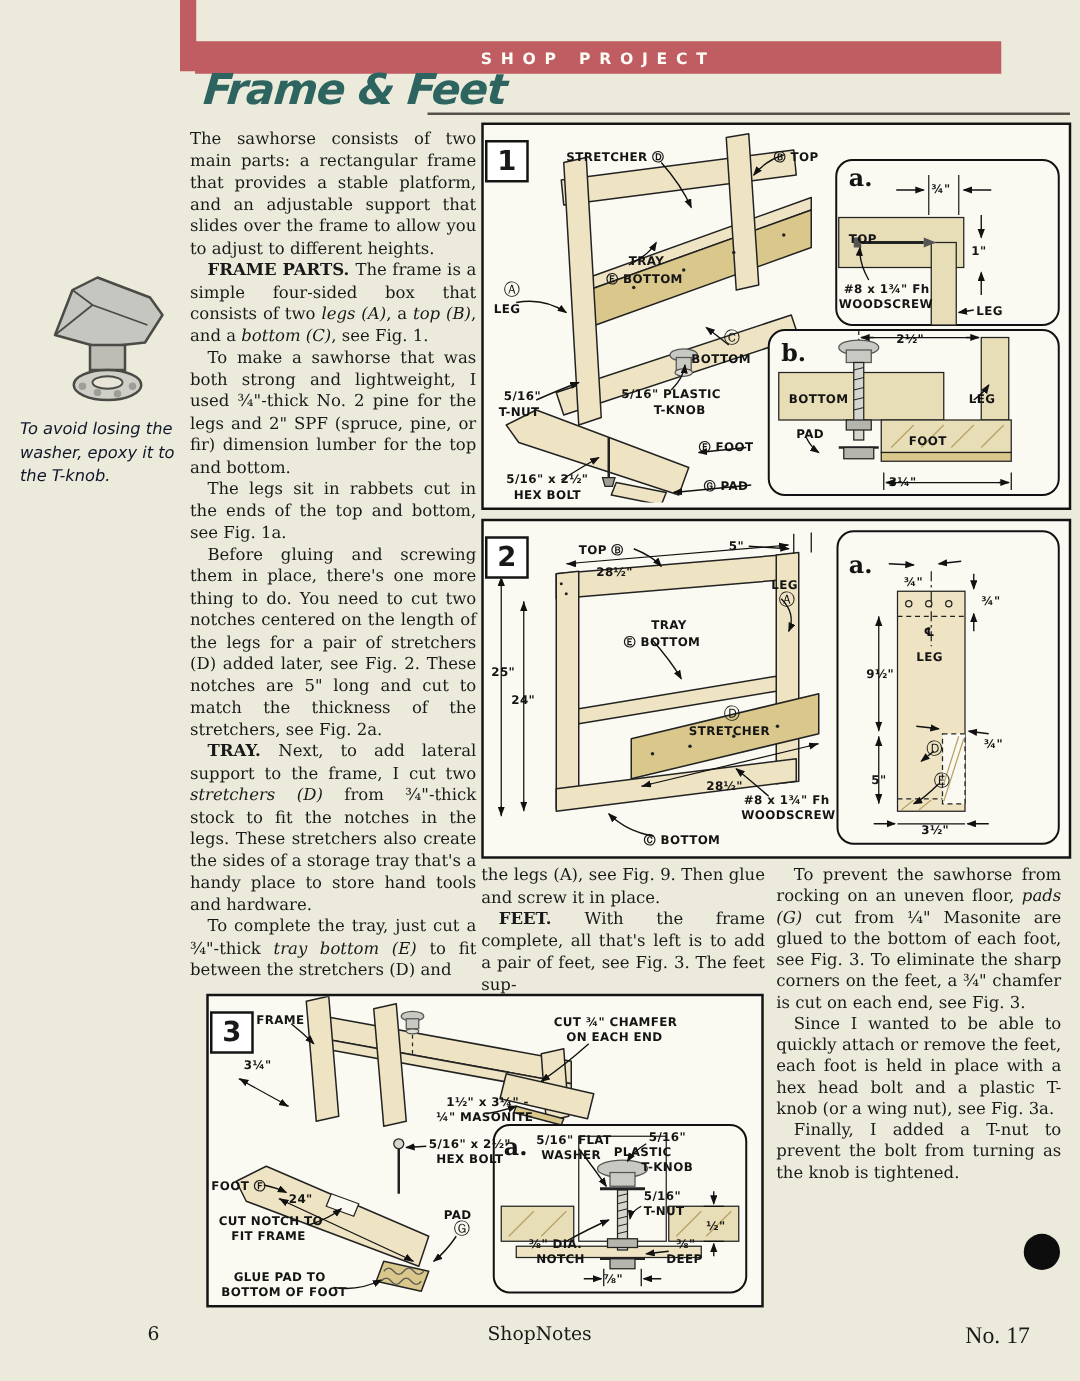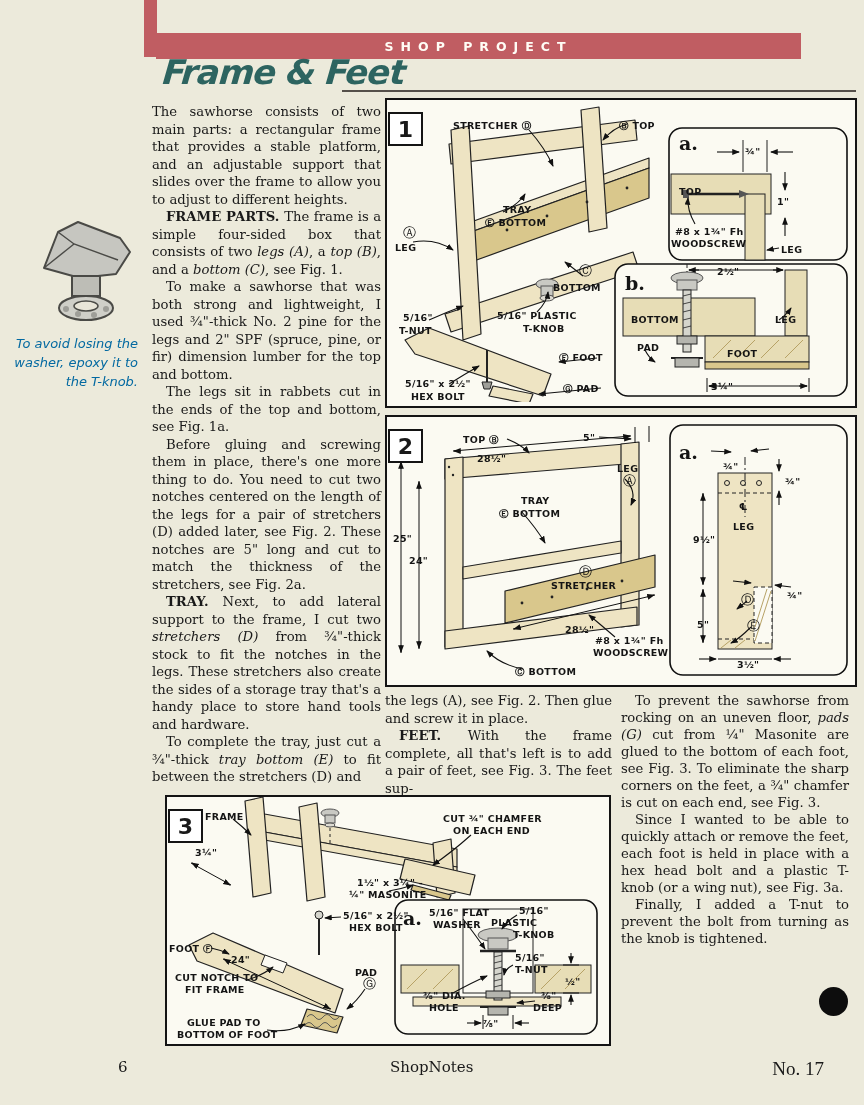--- a/index.html
+++ b/index.html
@@ -9,23 +9,23 @@
   .banner{position:absolute;left:156px;top:33px;width:645px;height:26px;background:#c05d62;
           display:flex;align-items:center;justify-content:center;}
   .banner span{color:#fffdf6;font-family:"DejaVu Sans",sans-serif;font-weight:bold;
                font-size:12.5px;letter-spacing:7px;}
   .title{position:absolute;left:163px;top:52px;margin:0;font-family:"DejaVu Sans",sans-serif;
          font-style:italic;font-weight:bold;font-size:34px;color:#2d6460;transform:skewX(-5deg);
          letter-spacing:-1px;}
   .title-rule{position:absolute;left:342px;top:90px;width:514px;height:2px;background:#55504a;}
   .hole{position:absolute;width:29px;height:29px;border-radius:50%;background:#0d0d0d;}
   .hole1{left:820px;top:114px;} .hole2{left:817px;top:550px;} .hole3{left:819px;top:987px;}
-  .caption{position:absolute;left:4px;top:334px;width:134px;margin:0;
+  .caption{position:absolute;left:16px;top:334px;width:134px;margin:0;
            font-family:"DejaVu Sans",sans-serif;font-style:italic;font-size:13px;
-           line-height:19px;color:#0369a1;text-align:right;}
+           line-height:19px;color:#0f172a;}
   .knob-art{position:absolute;left:28px;top:212px;}
   .col{position:absolute;text-align:justify;font-size:13.2px;line-height:17.5px;}
   .col1{left:152px;top:103px;width:229px;}
   .col2{left:385px;top:692px;width:227px;}
   .col3{left:621px;top:692px;width:228px;line-height:17px;}
   .para{margin:0;text-indent:14px;}
   .para.noind{text-indent:0;}
   .b{font-weight:bold;}
   .i{font-style:italic;}
   .fig{position:absolute;background:#fbfaf2;border:2px solid #141414;}
@@ -78,21 +78,21 @@
   <div class="col col1">
       <p class="para noind"><span>The sawhorse consists of two main parts: a rectangular frame that provides a stable platform, and an adjustable support that slides over the frame to allow you to adjust to different heights.</span></p>
       <p class="para"><span class="b">FRAME PARTS. </span><span>The frame is a simple four-sided box that consists of two </span><span class="i">legs (A)</span><span>, a </span><span class="i">top (B)</span><span>, and a </span><span class="i">bottom (C)</span><span>, see Fig. 1.</span></p>
       <p class="para"><span>To make a sawhorse that was both strong and lightweight, I used ¾"-thick No. 2 pine for the legs and 2" SPF (spruce, pine, or fir) dimension lumber for the top and bottom.</span></p>
       <p class="para"><span>The legs sit in rabbets cut in the ends of the top and bottom, see Fig. 1a.</span></p>
       <p class="para"><span>Before gluing and screwing them in place, there's one more thing to do. You need to cut two notches centered on the length of the legs for a pair of stretchers (D) added later, see Fig. 2. These notches are 5" long and cut to match the thickness of the stretchers, see Fig. 2a.</span></p>
       <p class="para"><span class="b">TRAY. </span><span>Next, to add lateral support to the frame, I cut two </span><span class="i">stretchers (D)</span><span> from ¾"-thick stock to fit the notches in the legs. These stretchers also create the sides of a storage tray that's a handy place to store hand tools and hardware.</span></p>
       <p class="para"><span>To complete the tray, just cut a ¾"-thick </span><span class="i">tray bottom (E)</span><span> to fit between the stretchers (D) and</span></p>
     </div>
   <div class="col col2">
-      <p class="para noind"><span>the legs (A), see Fig. 2. Then glue and screw it in place.</span></p>
+      <p class="para noind"><span>the legs (A), see Fig. 9. Then glue and screw it in place.</span></p>
       <p class="para"><span class="b">FEET. </span><span>With the frame complete, all that's left is to add a pair of feet, see Fig. 3. The feet sup-</span></p>
     </div>
   <div class="col col3">
       <p class="para"><span>To prevent the sawhorse from rocking on an uneven floor, </span><span class="i">pads (G)</span><span> cut from ¼" Masonite are glued to the bottom of each foot, see Fig. 3. To eliminate the sharp corners on the feet, a ¾" chamfer is cut on each end, see Fig. 3.</span></p>
       <p class="para"><span>Since I wanted to be able to quickly attach or remove the feet, each foot is held in place with a hex head bolt and a plastic T-knob (or a wing nut), see Fig. 3a.</span></p>
       <p class="para"><span>Finally, I added a T-nut to prevent the bolt from turning as the knob is tightened.</span></p>
     </div>
 
   <figure class="fig fig1" style="margin:0">
     <svg width="464" height="302" viewBox="0 0 464 302">
@@ -460,21 +460,21 @@
         <div class="fig-label det" style="left: 236px; top: 110px;">a.</div>
         <div class="fig-label" style="left: 262px; top: 110px;">5/16" FLAT</div>
         <div class="fig-label" style="left: 266px; top: 122px;">WASHER</div>
         <div class="fig-label" style="left: 352px; top: 108px;">5/16"</div>
         <div class="fig-label" style="left: 324px; top: 120px;">PLASTIC</div>
         <div class="fig-label" style="left: 346px; top: 132px;">T-KNOB</div>
         <div class="fig-label" style="left: 348px; top: 155px;">5/16"</div>
         <div class="fig-label" style="left: 348px; top: 167px;">T-NUT</div>
         <div class="fig-label" style="left: 398px; top: 179px;">½"</div>
         <div class="fig-label" style="left: 256px; top: 193px;">⅜" DIA.</div>
-        <div class="fig-label" style="left: 262px; top: 205px;">HOLE</div>
+        <div class="fig-label" style="left: 262px; top: 205px;">NOTCH</div>
         <div class="fig-label" style="left: 374px; top: 193px;">⅜"</div>
         <div class="fig-label" style="left: 366px; top: 205px;">DEEP</div>
         <div class="fig-label" style="left: 316px; top: 221px;">⅞"</div>
       </div>
   </figure>
 
   <span class="pgnum">6</span>
   <span class="pub">ShopNotes</span>
   <span class="issue">No. 17</span>
 

